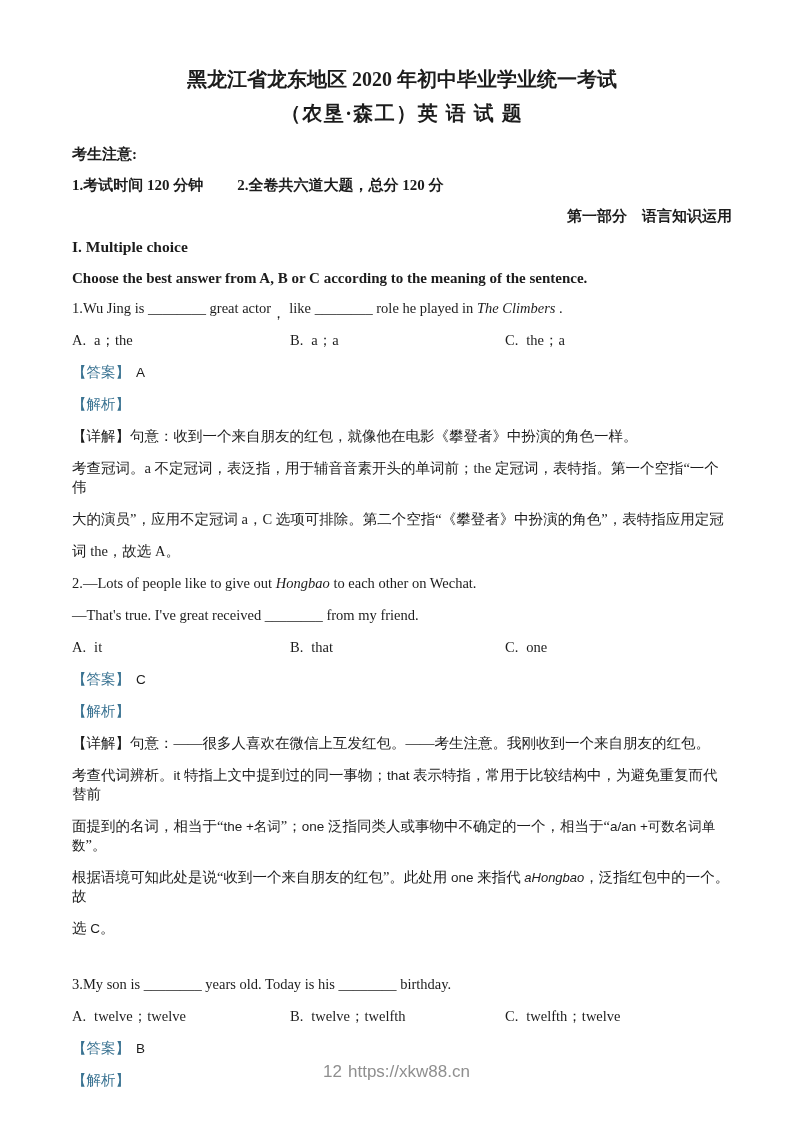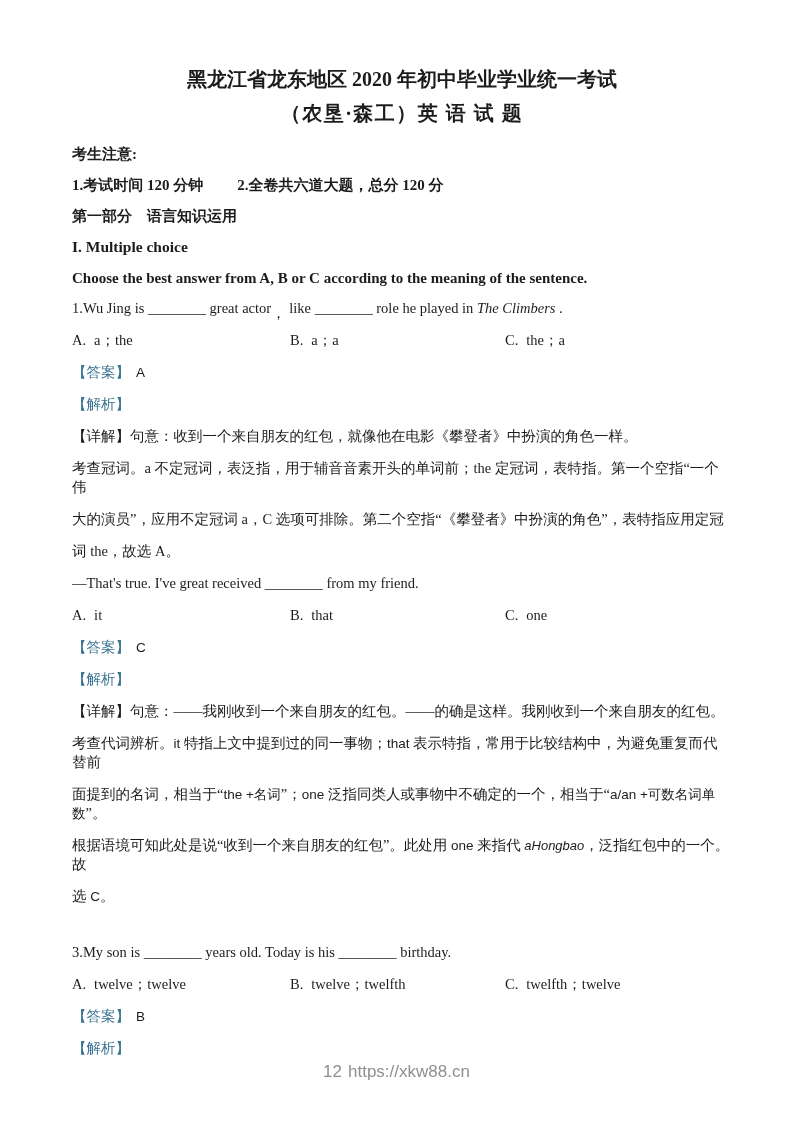--- a/index.html
+++ b/index.html
@@ -12,21 +12,21 @@
     width:793px;height:1122px;position:relative;background:#ffffff;
     font-family:"Liberation Serif","DejaVu Serif",serif;color:var(--ink);
     overflow:hidden;
   }
   .content{position:absolute;left:72px;width:660px;top:66px;}
 
   .b-title{font-size:20px;font-weight:bold;text-align:center;line-height:27px;margin-bottom:7px;}
   .b-subtitle{letter-spacing:1.5px;margin-bottom:17px;}
   .b-bold{font-weight:bold;font-size:15px;line-height:20px;margin-bottom:11px;}
   .b-notice{display:flex;gap:34px;}
-  .b-center{text-align:left;}
+  .b-center{text-align:right;}
   .b-section{font-size:15.5px;}
   .b-line{font-size:14.5px;line-height:19px;margin-bottom:13px;white-space:pre-wrap;}
   .b-options{display:flex;font-size:14.5px;line-height:19px;margin-bottom:13px;}
   .opt{display:flex;flex:0 0 auto;}
   .opt:nth-child(1){width:218px;}
   .opt:nth-child(2){width:215px;}
   .opt:nth-child(3){flex:1 1 auto;}
   .opt-label{margin-right:8px;}
   .accent{color:var(--accent);}
   .ans-val{font-family:"Liberation Sans","DejaVu Sans",sans-serif;font-size:13.5px;margin-left:6px;}
@@ -70,38 +70,39 @@
           <span class="opt-label">C.</span>
           <span class="opt-text">the；a</span>
         </div>
       </div>
       <div class="b-line"><span class="accent">【答案】</span><span class="ans-val">A</span></div>
       <div class="b-line"><span class="accent">【解析】</span></div>
       <div class="b-line"><span class="seg">【详解】句意：收到一个来自朋友的红包，就像他在电影《攀登者》中扮演的角色一样。</span></div>
       <div class="b-line"><span class="seg">考查冠词。a 不定冠词，表泛指，用于辅音音素开头的单词前；the 定冠词，表特指。第一个空指“一个伟</span></div>
       <div class="b-line"><span class="seg">大的演员”，应用不定冠词 a，C 选项可排除。第二个空指“《攀登者》中扮演的角色”，表特指应用定冠</span></div>
       <div class="b-line"><span class="seg">词 the，故选 A。</span></div>
+      <div class="b-line"><span class="seg">2.—Lots of people like to give out </span><span class="seg i">Hongbao</span><span class="seg"> to each other on Wechat.</span></div>
       <div class="b-line"><span class="seg">—That's true. I've great received ________ from my friend.</span></div>
       <div class="b-options">
         <div class="opt">
           <span class="opt-label">A.</span>
           <span class="opt-text"> it</span>
         </div>
         <div class="opt">
           <span class="opt-label">B.</span>
           <span class="opt-text"> that</span>
         </div>
         <div class="opt">
           <span class="opt-label">C.</span>
           <span class="opt-text"> one</span>
         </div>
       </div>
       <div class="b-line"><span class="accent">【答案】</span><span class="ans-val">C</span></div>
       <div class="b-line"><span class="accent">【解析】</span></div>
-      <div class="b-line"><span class="seg">【详解】句意：——我刚收到一个来自朋友的红包。——的确是这样。我刚收到一个来自朋友的红包。</span></div>
+      <div class="b-line"><span class="seg">【详解】句意：——很多人喜欢在微信上互发红包。——考生注意。我刚收到一个来自朋友的红包。</span></div>
       <div class="b-line"><span class="seg">考查代词辨析。</span><span class="seg sans">it</span><span class="seg"> 特指上文中提到过的同一事物；</span><span class="seg sans">that</span><span class="seg"> 表示特指，常用于比较结构中，为避免重复而代替前</span></div>
       <div class="b-line"><span class="seg">面提到的名词，相当于“</span><span class="seg sans">the +名词</span><span class="seg">”；</span><span class="seg sans">one</span><span class="seg"> 泛指同类人或事物中不确定的一个，相当于“</span><span class="seg sans">a/an +可数名词单数</span><span class="seg">”。</span></div>
       <div class="b-line"><span class="seg">根据语境可知此处是说“收到一个来自朋友的红包”。此处用 </span><span class="seg sans">one</span><span class="seg"> 来指代 </span><span class="seg sans-i">aHongbao</span><span class="seg">，泛指红包中的一个。故</span></div>
       <div class="b-line"><span class="seg">选 </span><span class="seg sans">C</span><span class="seg">。</span></div>
       <div class="b-spacer" style="height: 24px;"></div>
       <div class="b-line"><span class="seg">3.My son is ________ years old. Today is his ________ birthday.</span></div>
       <div class="b-options">
         <div class="opt">
           <span class="opt-label">A.</span>
           <span class="opt-text">twelve；twelve</span>

